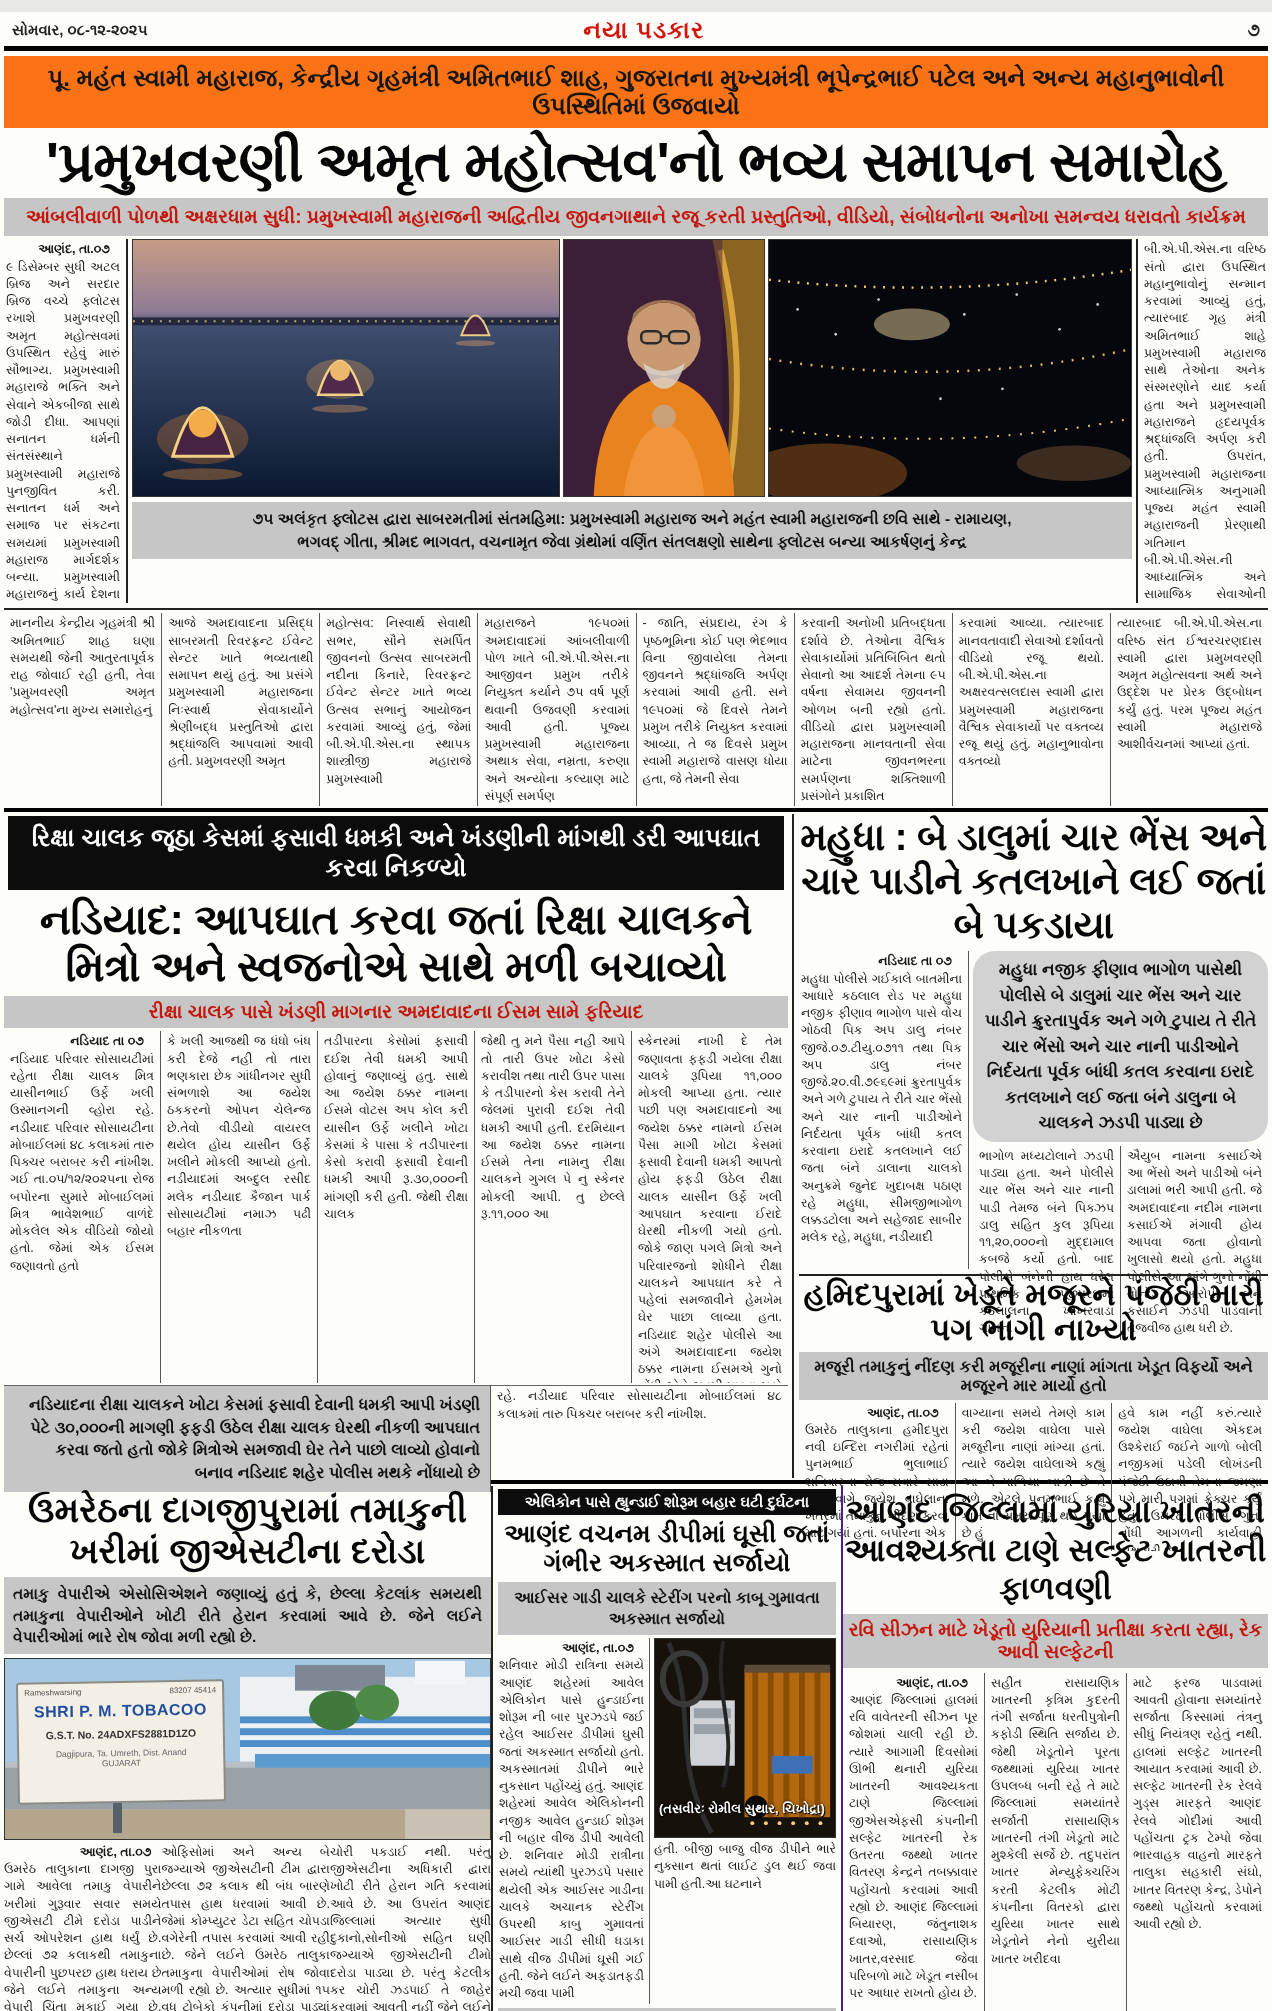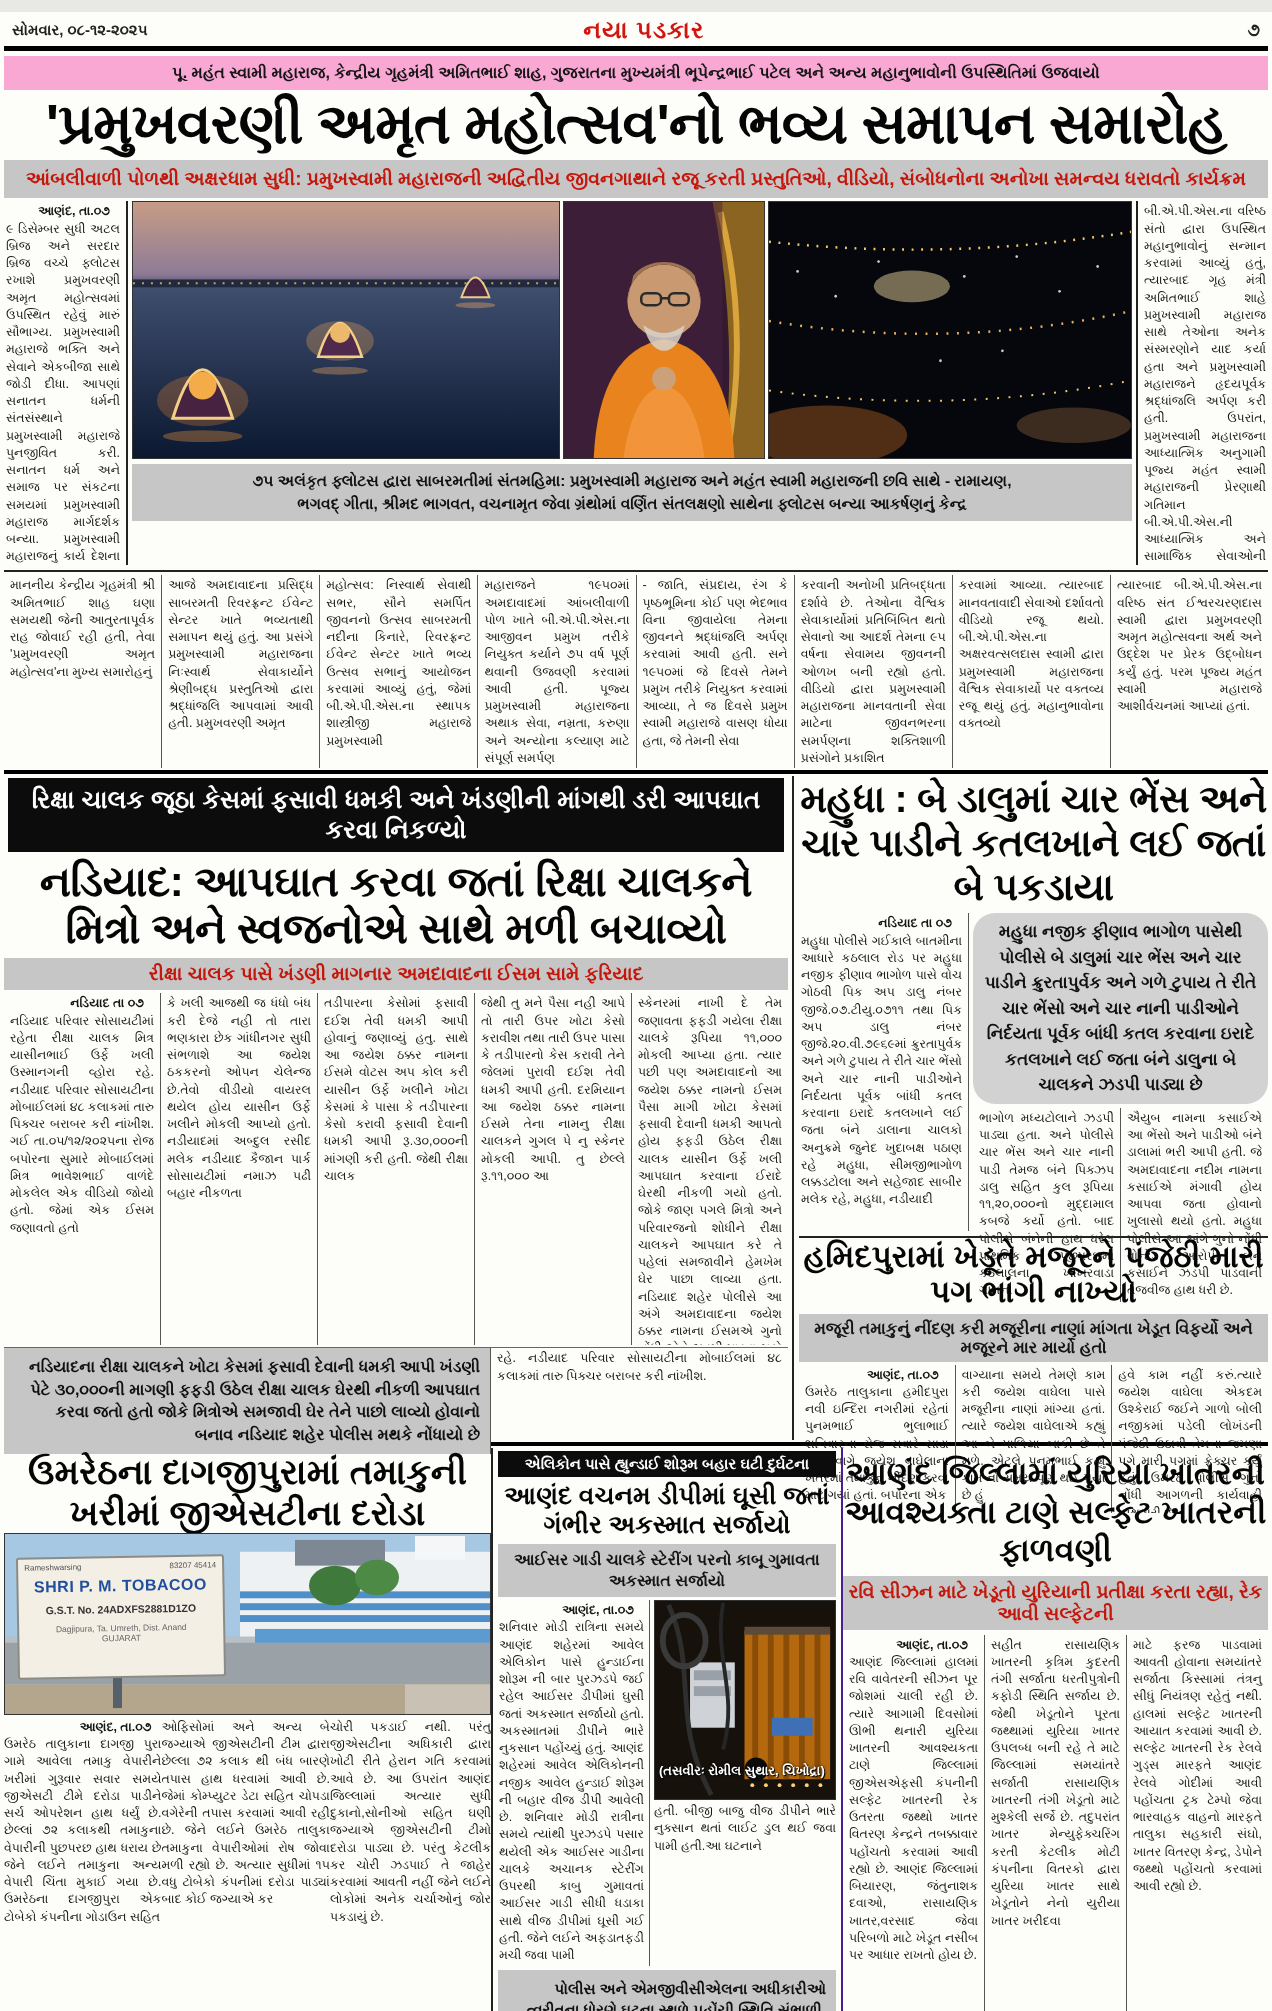--- a/index.html
+++ b/index.html
@@ -7,21 +7,21 @@
   body { font-family:"Liberation Sans","DejaVu Sans",sans-serif; }
   .page { position:relative; width:1272px; height:2011px; margin:12px auto; background:#fdfdfa; color:#111; overflow:hidden; padding:2px 4px; }
 
   
   .mast { height:32px; display:flex; align-items:center; justify-content:space-between; padding:0 8px; }
   .mast-date { font-size:15px; font-weight:bold; color:#222; }
   .mast-title { font-size:24px; font-weight:800; color:#d2150e; letter-spacing:1px; }
   .mast-page { font-size:18px; font-weight:bold; color:#222; width:120px; text-align:right; }
   .mast-rule { height:5px; background:#000; }
 
-  .strap { margin-top:5px; background:#f9a8d4; padding:8px 14px; text-align:center; font-size:16px; font-weight:800; color:#151515; }
+  .strap { margin-top:5px; background:#f97316; padding:8px 14px; text-align:center; font-size:24px; font-weight:800; color:#151515; }
   .h1 { margin-top:2px; text-align:center; font-size:56px; font-weight:800; color:#050505; line-height:1.15; letter-spacing:-1px; }
   .redband { margin-top:4px; background:#c6c6c6; padding:8px 6px; text-align:center; font-size:19px; font-weight:800; color:#c4170c; }
 
   .bt { font-size:12.5px; line-height:1.38; text-align:justify; color:#151515; overflow:hidden; }
   .dl { display:block; text-align:right; padding-right:10px; font-weight:bold; }
 
   
   .lead-body { display:flex; height:364px; margin-top:3px; }
   .lead-left { width:124px; padding:2px 6px 2px 2px; border-right:2px solid #222; }
   .lead-mid { flex:1; padding:0 4px; display:flex; flex-direction:column; }
@@ -269,20 +269,21 @@
       </section>
     </div>
   </div>
 
   <div class="hrule"></div>
 
   <div class="bottom">
 
     <section class="tob">
       <h2 class="h2c">ઉમરેઠના દાગજીપુરામાં તમાકુની ખરીમાં જીએસટીના દરોડા</h2>
+      <div class="tob-sub">તમાકુ વેપારીએ એસોસિએશને જણાવ્યું હતું કે, છેલ્લા કેટલાંક સમયથી  તમાકુના વેપારીઓને ખોટી રીતે હેરાન કરવામાં આવે છે. જેને લઈને વેપારીઓમાં ભારે રોષ જોવા મળી રહ્યો છે.</div>
       <div class="tob-photo">
         <svg viewBox="0 0 485 182" preserveAspectRatio="none">
           <rect width="485" height="182" fill="#a6c8e2"></rect>
           <rect x="235" y="18" width="250" height="86" fill="#eef1f4"></rect>
           <rect x="290" y="6" width="90" height="26" fill="#7d8894"></rect>
           <rect x="410" y="2" width="50" height="24" fill="#f4f6f8"></rect>
           <rect x="235" y="58" width="250" height="7" fill="#4f8fc9"></rect>
           <rect x="235" y="70" width="250" height="7" fill="#4f8fc9"></rect>
           <rect x="235" y="82" width="250" height="7" fill="#4f8fc9"></rect>
           <ellipse cx="330" cy="52" rx="26" ry="20" fill="#3f7a3c"></ellipse>

